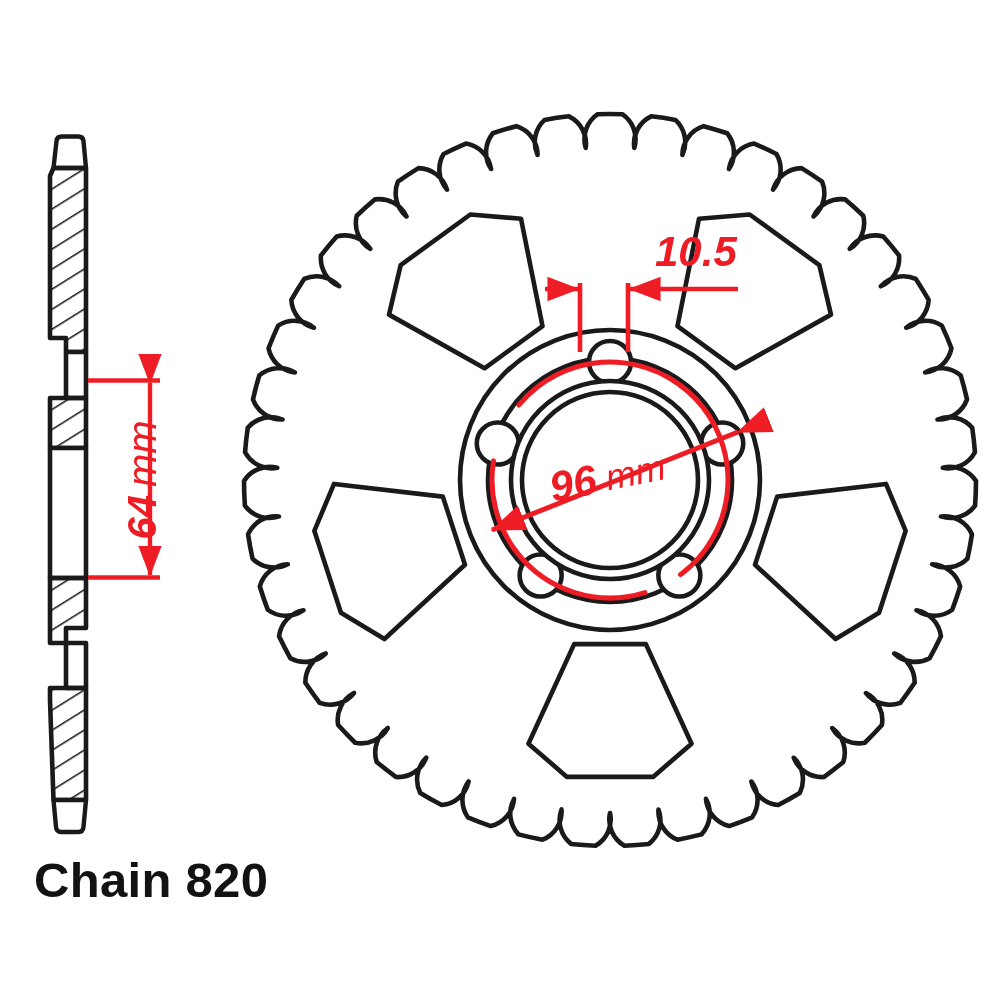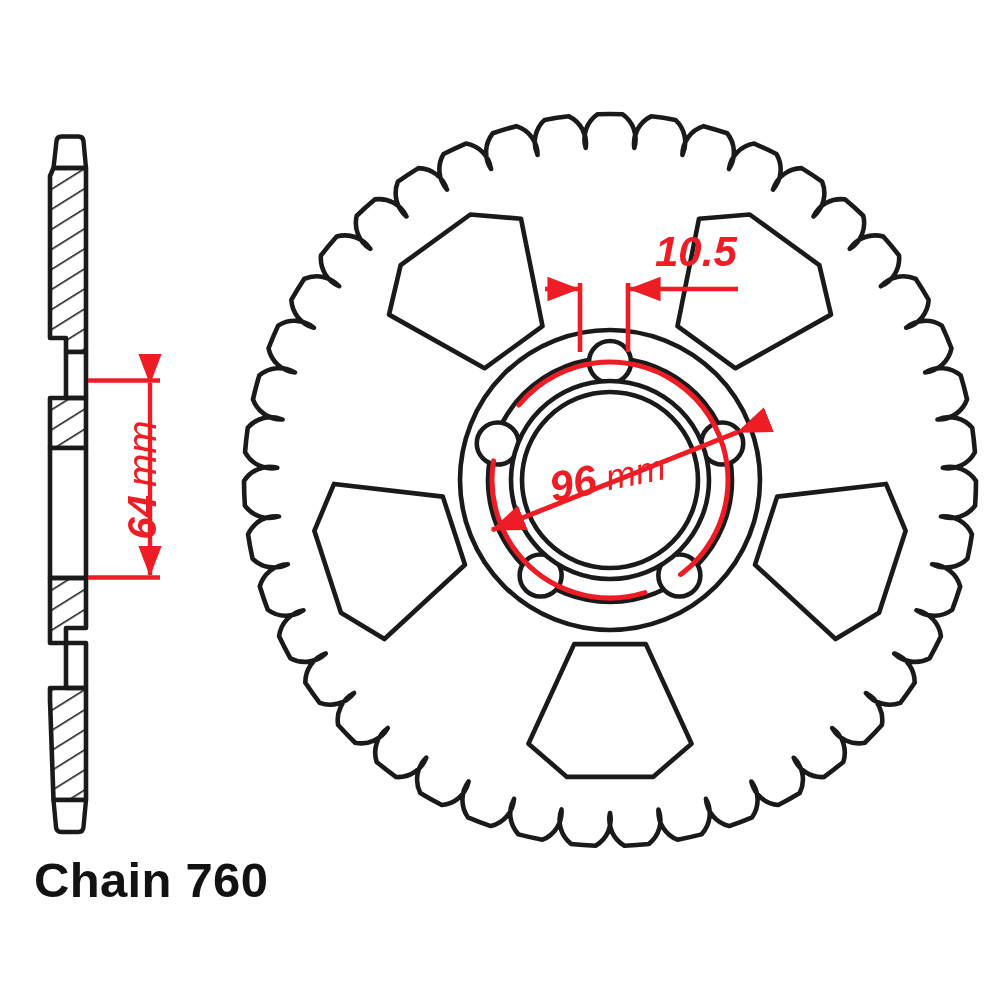--- a/index.html
+++ b/index.html
@@ -122,14 +122,14 @@
     <g>
       <line x1="580" y1="283" x2="580" y2="352" stroke="#ee1c24" stroke-width="4.6"></line>
       <line x1="628" y1="283" x2="628" y2="352" stroke="#ee1c24" stroke-width="4.6"></line>
       <line x1="545" y1="289" x2="578" y2="289" stroke="#ee1c24" stroke-width="4.6" marker-end="url(#arrIn)"></line>
       <line x1="738" y1="289" x2="630" y2="289" stroke="#ee1c24" stroke-width="4.6" marker-end="url(#arrIn)"></line>
       <text class="dim" x="655" y="266" font-size="42" text-anchor="start" dominant-baseline="alphabetic">10.5</text>
     </g>
 
   </svg>
 
-  <div class="caption">Chain 760</div>
+  <div class="caption">Chain 820</div>
 </div>
 
 </body></html>

